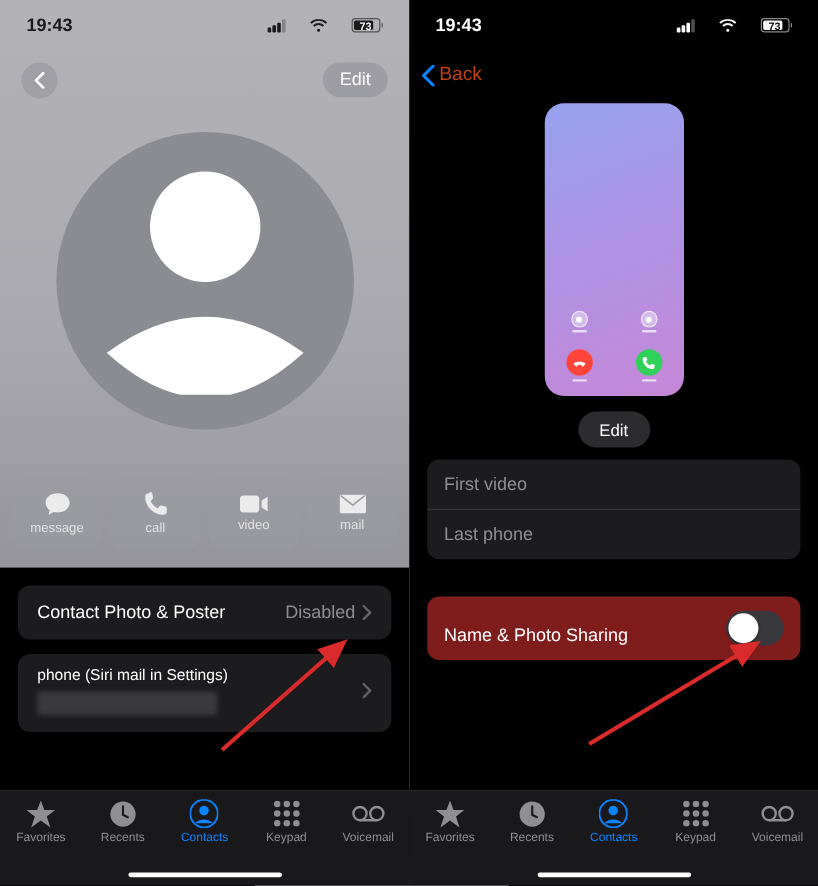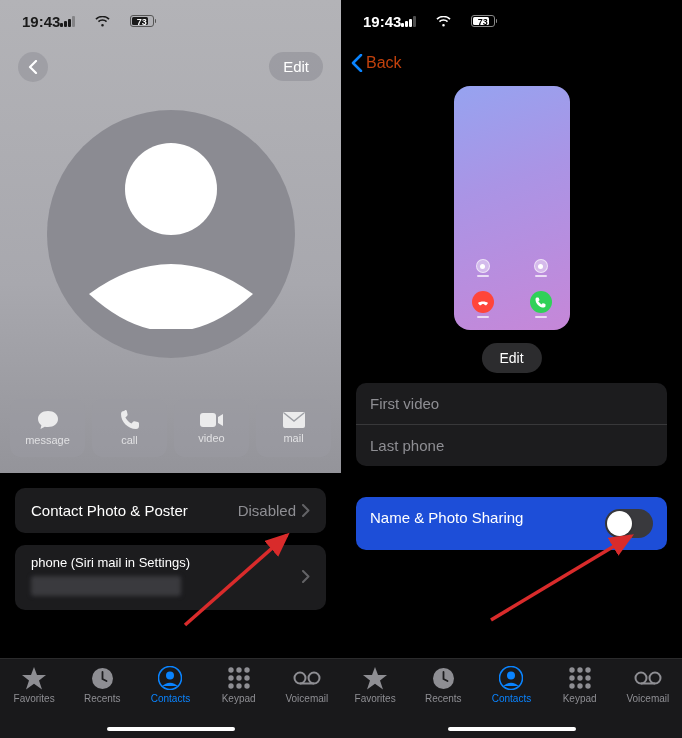--- a/index.html
+++ b/index.html
@@ -11,21 +11,21 @@
       background: #fff;
       overflow: hidden;
     }
     .screen { position: relative; width: 341px; height: 738px; overflow: hidden; }
     .screen-left { background: #000; }
     .screen-right { background: #000; }
     
     
     .status-bar {
       position: absolute; top: 0; left: 0; right: 0; height: 42px;
-      display: flex; justify-content: flex-start; align-items: center;
+      display: flex; justify-content: space-between; align-items: center;
       padding: 0 22px; z-index: 10;
     }
     .status-time { font-size: 15px; font-weight: 600; }
     .status-right { display: flex; align-items: center; gap: 20px; }
     .signal-bars { display: flex; align-items: flex-end; gap: 1.5px; height: 11px; }
     .signal-bars span { width: 2.5px; border-radius: 1px; }
     .wifi { display: inline-block; }
     .battery-wrap { display: flex; align-items: center; gap: 1px; }
     .battery-box { 
       width: 24px; height: 12px; border: 1px solid; border-radius: 3px; 
@@ -147,22 +147,22 @@
       background: #1c1c1e; border-radius: 10px;
     }
     .name-input { 
       padding: 12px 14px; color: #8e8e93; font-size: 15px; 
       border-bottom: 0.5px solid #38383a;
     }
     .name-input:last-child { border-bottom: none; }
     
     .sharing-cell {
       position: absolute; top: 497px; left: 15px; right: 15px;
-      background: #1d4ed8; border-radius: 10px; padding: 12px 14px;
-      display:flex; justify-content:space-between; align-items:flex-start;
+      background: #7f1d1d; border-radius: 10px; padding: 12px 14px;
+      display:flex; justify-content:space-between; align-items:flex-end;
     }
     .sharing-cell .lbl { color:#fff; font-size: 15px; }
     .toggle {
       width: 48px; height: 29px; background: #39393d; border-radius: 15px;
       position:relative;
     }
     .toggle::after {
       content:''; position:absolute; left: 2px; top: 2px; width: 25px; height: 25px;
       background: #fff; border-radius: 50%; box-shadow: 0 1px 3px rgba(0,0,0,0.3);
     }

